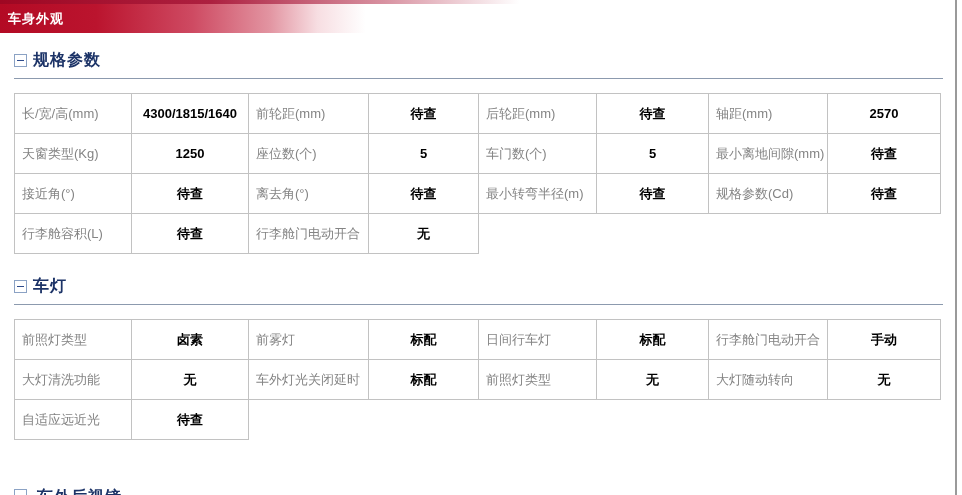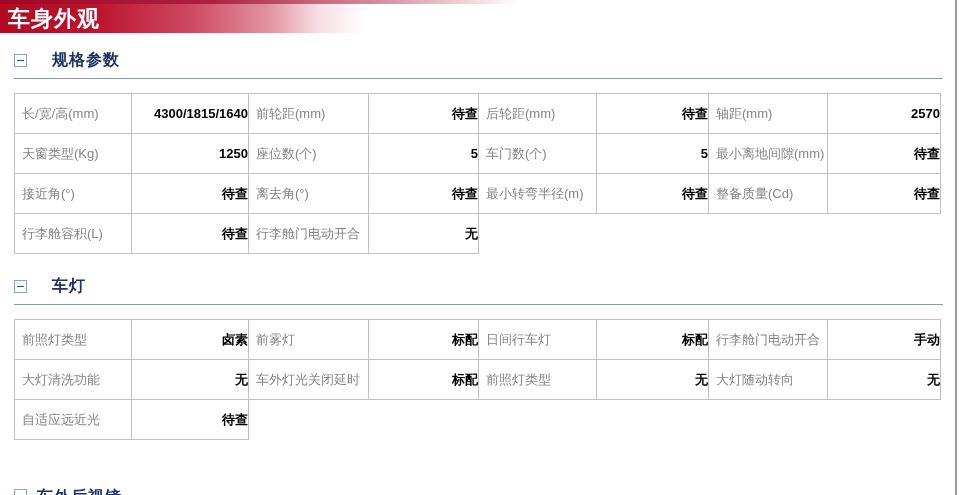--- a/index.html
+++ b/index.html
@@ -14,45 +14,45 @@
   
   .banner { position:absolute; top:0; left:0; width:962px; height:33px; }
   .banner-topline {
     height:4px; width:100%;
     background:linear-gradient(to right,#9e0722 0%,#ad2040 22%,#d892a1 40%,#ffffff 54%,#ffffff 100%);
   }
   .banner-body {
     height:29px; display:flex; align-items:center;
     background:linear-gradient(to right,#b30a24 0%,#bb142e 10%,#ce4a62 20%,#e294a1 28%,#f7dee2 33%,#ffffff 38%,#ffffff 100%);
   }
-  .banner-title { color:#ffffff; font-size:22px; font-weight:bold; padding-left:8px; letter-spacing:1px; }
+  .banner-title { color:#ffffff; font-size:13px; font-weight:bold; padding-left:8px; letter-spacing:1px; }
 
   
   .content { position:absolute; top:33px; left:14px; width:929px; }
   .section-header {
-    display:flex; align-items:center; gap:25px;
+    display:flex; align-items:center; gap:6px;
     padding-bottom:7px;
     border-bottom:1px solid #8c9aae;
   }
   .sh-spec { margin-top:17px; }
   .sh-lights { margin-top:22px; }
   .collapse-icon {
     width:13px; height:13px; flex:0 0 13px;
     border:1px solid #8ba2c4; background:#fff;
     display:inline-flex; align-items:center; justify-content:center;
     cursor:pointer;
   }
   .minus-line { width:7px; height:1px; background:#2f4c8c; }
   .section-title { color:#1c3367; font-size:16px; font-weight:bold; letter-spacing:1px; }
 
   
   table.spec { border-collapse:collapse; table-layout:fixed; width:926px; margin-top:14px; }
   table.spec td { border:1px solid #c2c2c2; height:40px; font-size:13px; background:#fff; overflow:hidden; white-space:nowrap; }
   td.cell-label { color:#848484; text-align:left; padding-left:7px; }
-  td.cell-value { color:#000; text-align:right; font-weight:bold; }
+  td.cell-value { color:#000; text-align:center; font-weight:bold; }
 
   
   .partial-header { position:absolute; top:487px; left:14px; display:flex; align-items:flex-start; gap:10px; }
   .partial-header .collapse-icon { margin-top:2px; }
 
   
   .page-right-border { position:absolute; top:0; left:955px; width:2px; height:495px; background:#9a9a9a; }
 </style>
 </head>
 <body>
@@ -105,21 +105,21 @@
             <td class="cell-label">最小离地间隙(mm)</td>
             <td class="cell-value">待查</td>
           </tr>
           <tr>
             <td class="cell-label">接近角(°)</td>
             <td class="cell-value">待查</td>
             <td class="cell-label">离去角(°)</td>
             <td class="cell-value">待查</td>
             <td class="cell-label">最小转弯半径(m)</td>
             <td class="cell-value">待查</td>
-            <td class="cell-label">整备质量(Cd)</td>
+            <td class="cell-label">规格参数(Cd)</td>
             <td class="cell-value">待查</td>
           </tr>
           <tr>
             <td class="cell-label">行李舱容积(L)</td>
             <td class="cell-value">待查</td>
             <td class="cell-label">行李舱门电动开合</td>
             <td class="cell-value">无</td>
           </tr>
         </tbody>
       </table>

